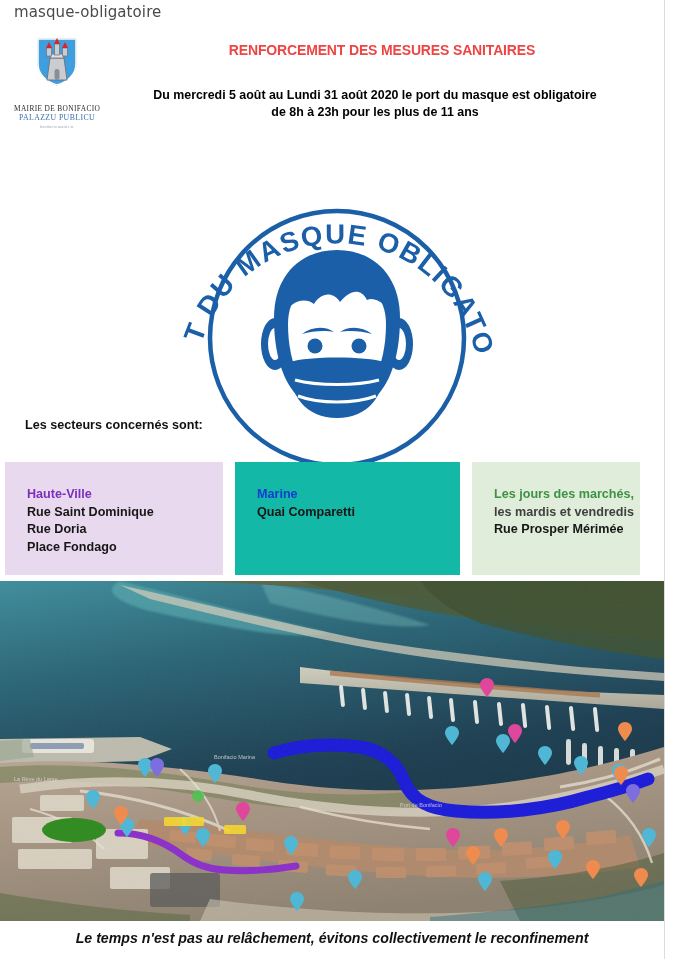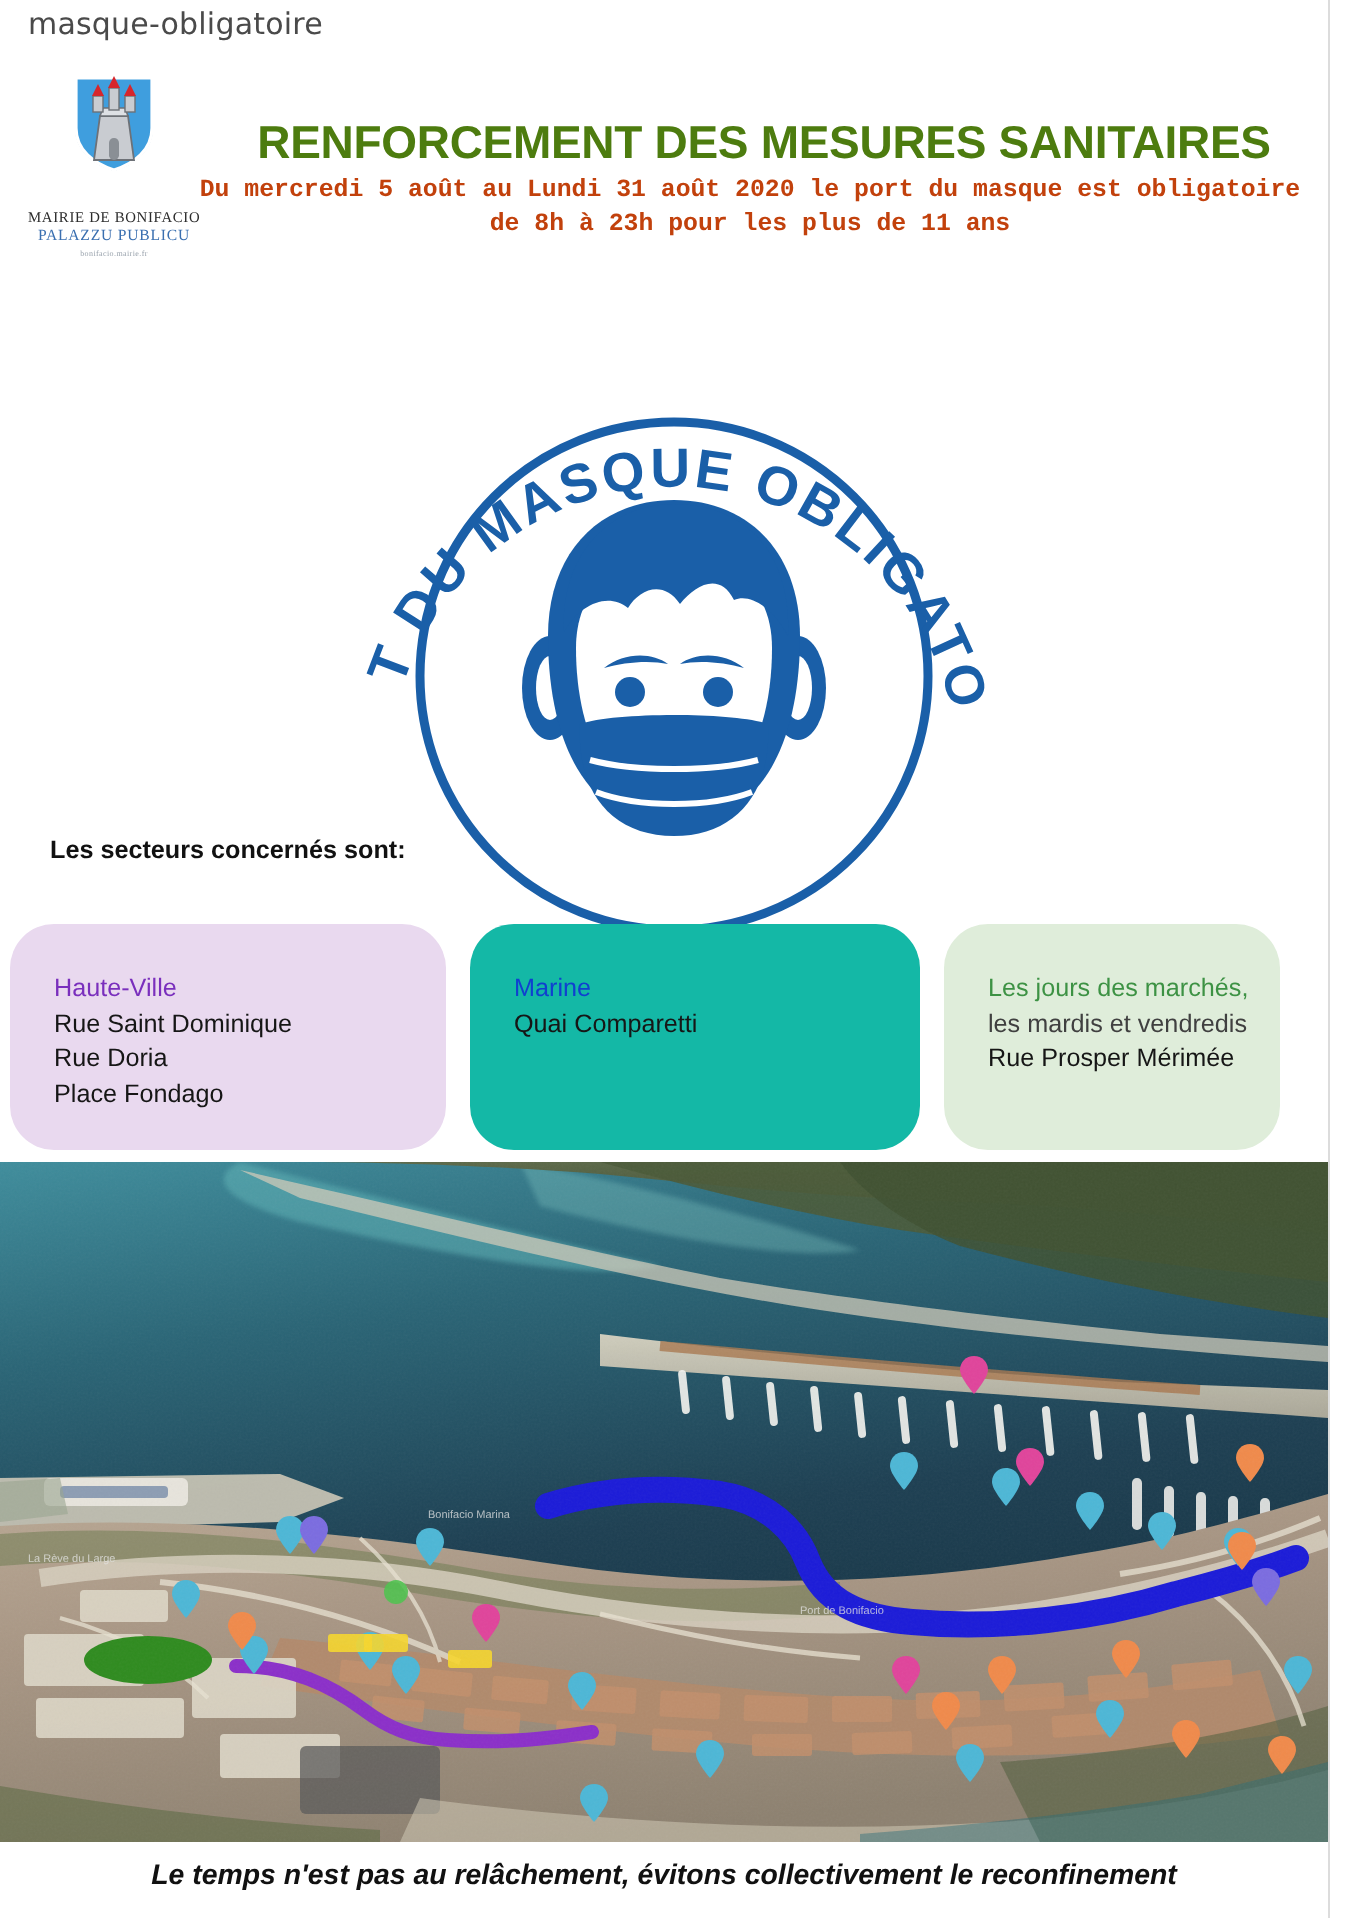--- a/index.html
+++ b/index.html
@@ -75,39 +75,38 @@
     font-family: "Liberation Serif", serif;
     font-size: 4px;
     color: #9aa3ad;
     letter-spacing: .2px;
     margin-top: 2px;
     white-space: nowrap;
   }
 
   .headline {
     position: absolute;
-    left: 104px; top: 36px;
+    left: 104px; top: 20px;
     width: 556px;
     text-align: center;
-    color: #4d7c0f;
-    font-size: 23px;
+    color: #ef4444;
+    font-size: 14px;
     font-weight: bold;
     letter-spacing: -.15px;
     white-space: nowrap;
   }
   .subline {
     position: absolute;
     left: 86px; top: 65px;
     width: 578px;
     text-align: center;
-    color: #c2410c;
+    color: #000000;
     font-size: 12.4px;
     font-weight: bold;
     line-height: 17px;
-    font-family: Liberation Mono, monospace;
   }
 
   
   .badge-wrap {
     position: absolute;
     left: 162px; top: 144px;
     width: 350px; height: 310px;
   }
 
   
@@ -126,24 +125,23 @@
     left: 5px; top: 440px;
     width: 659px;
     height: 115px;
   }
   .sbox {
     position: absolute;
     top: 0;
     height: 113px;
     padding: 24px 0 0 22px;
     font-size: 12.6px;
-    font-weight: normal;
+    font-weight: bold;
     line-height: 17.5px;
     color: #161616;
-    border-radius: 22px;
   }
   .sbox .head { display: block; }
   .sbox .ln { display: block; white-space: nowrap; }
 
   #box-haute-ville { left: 0;   width: 218px; background: #e9d9ef; }
   #box-marine      { left: 230px; width: 225px; background: #14b8a6; }
   #box-marches     { left: 467px; width: 168px; background: #dfedda; }
 
   #box-haute-ville .head { color: #7a2fbd; }
   #box-marine      .head { color: #1040d0; }

